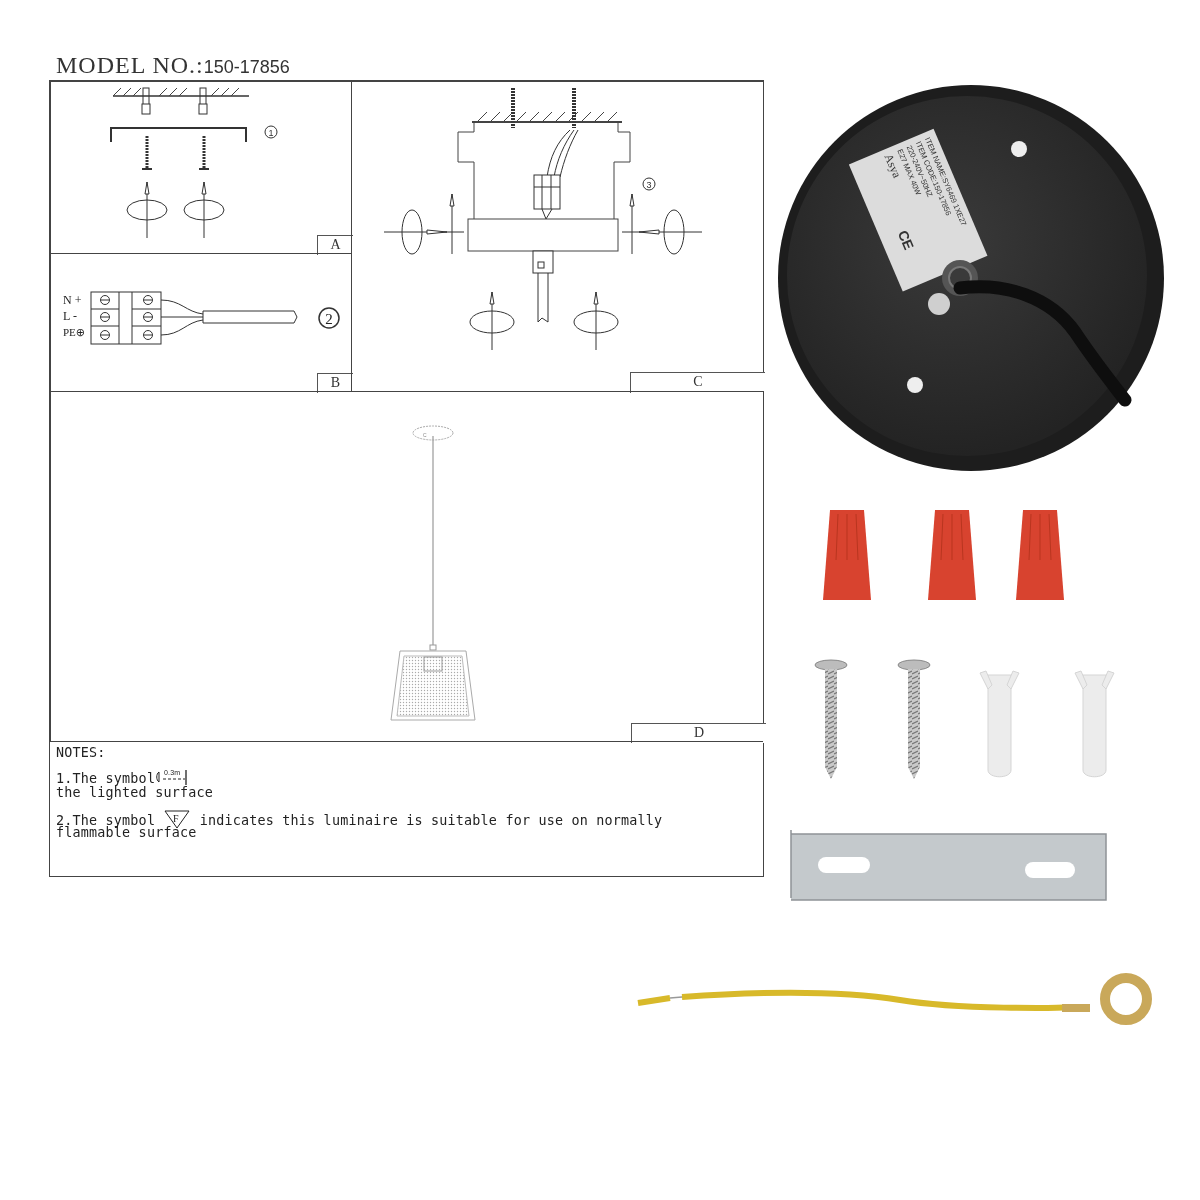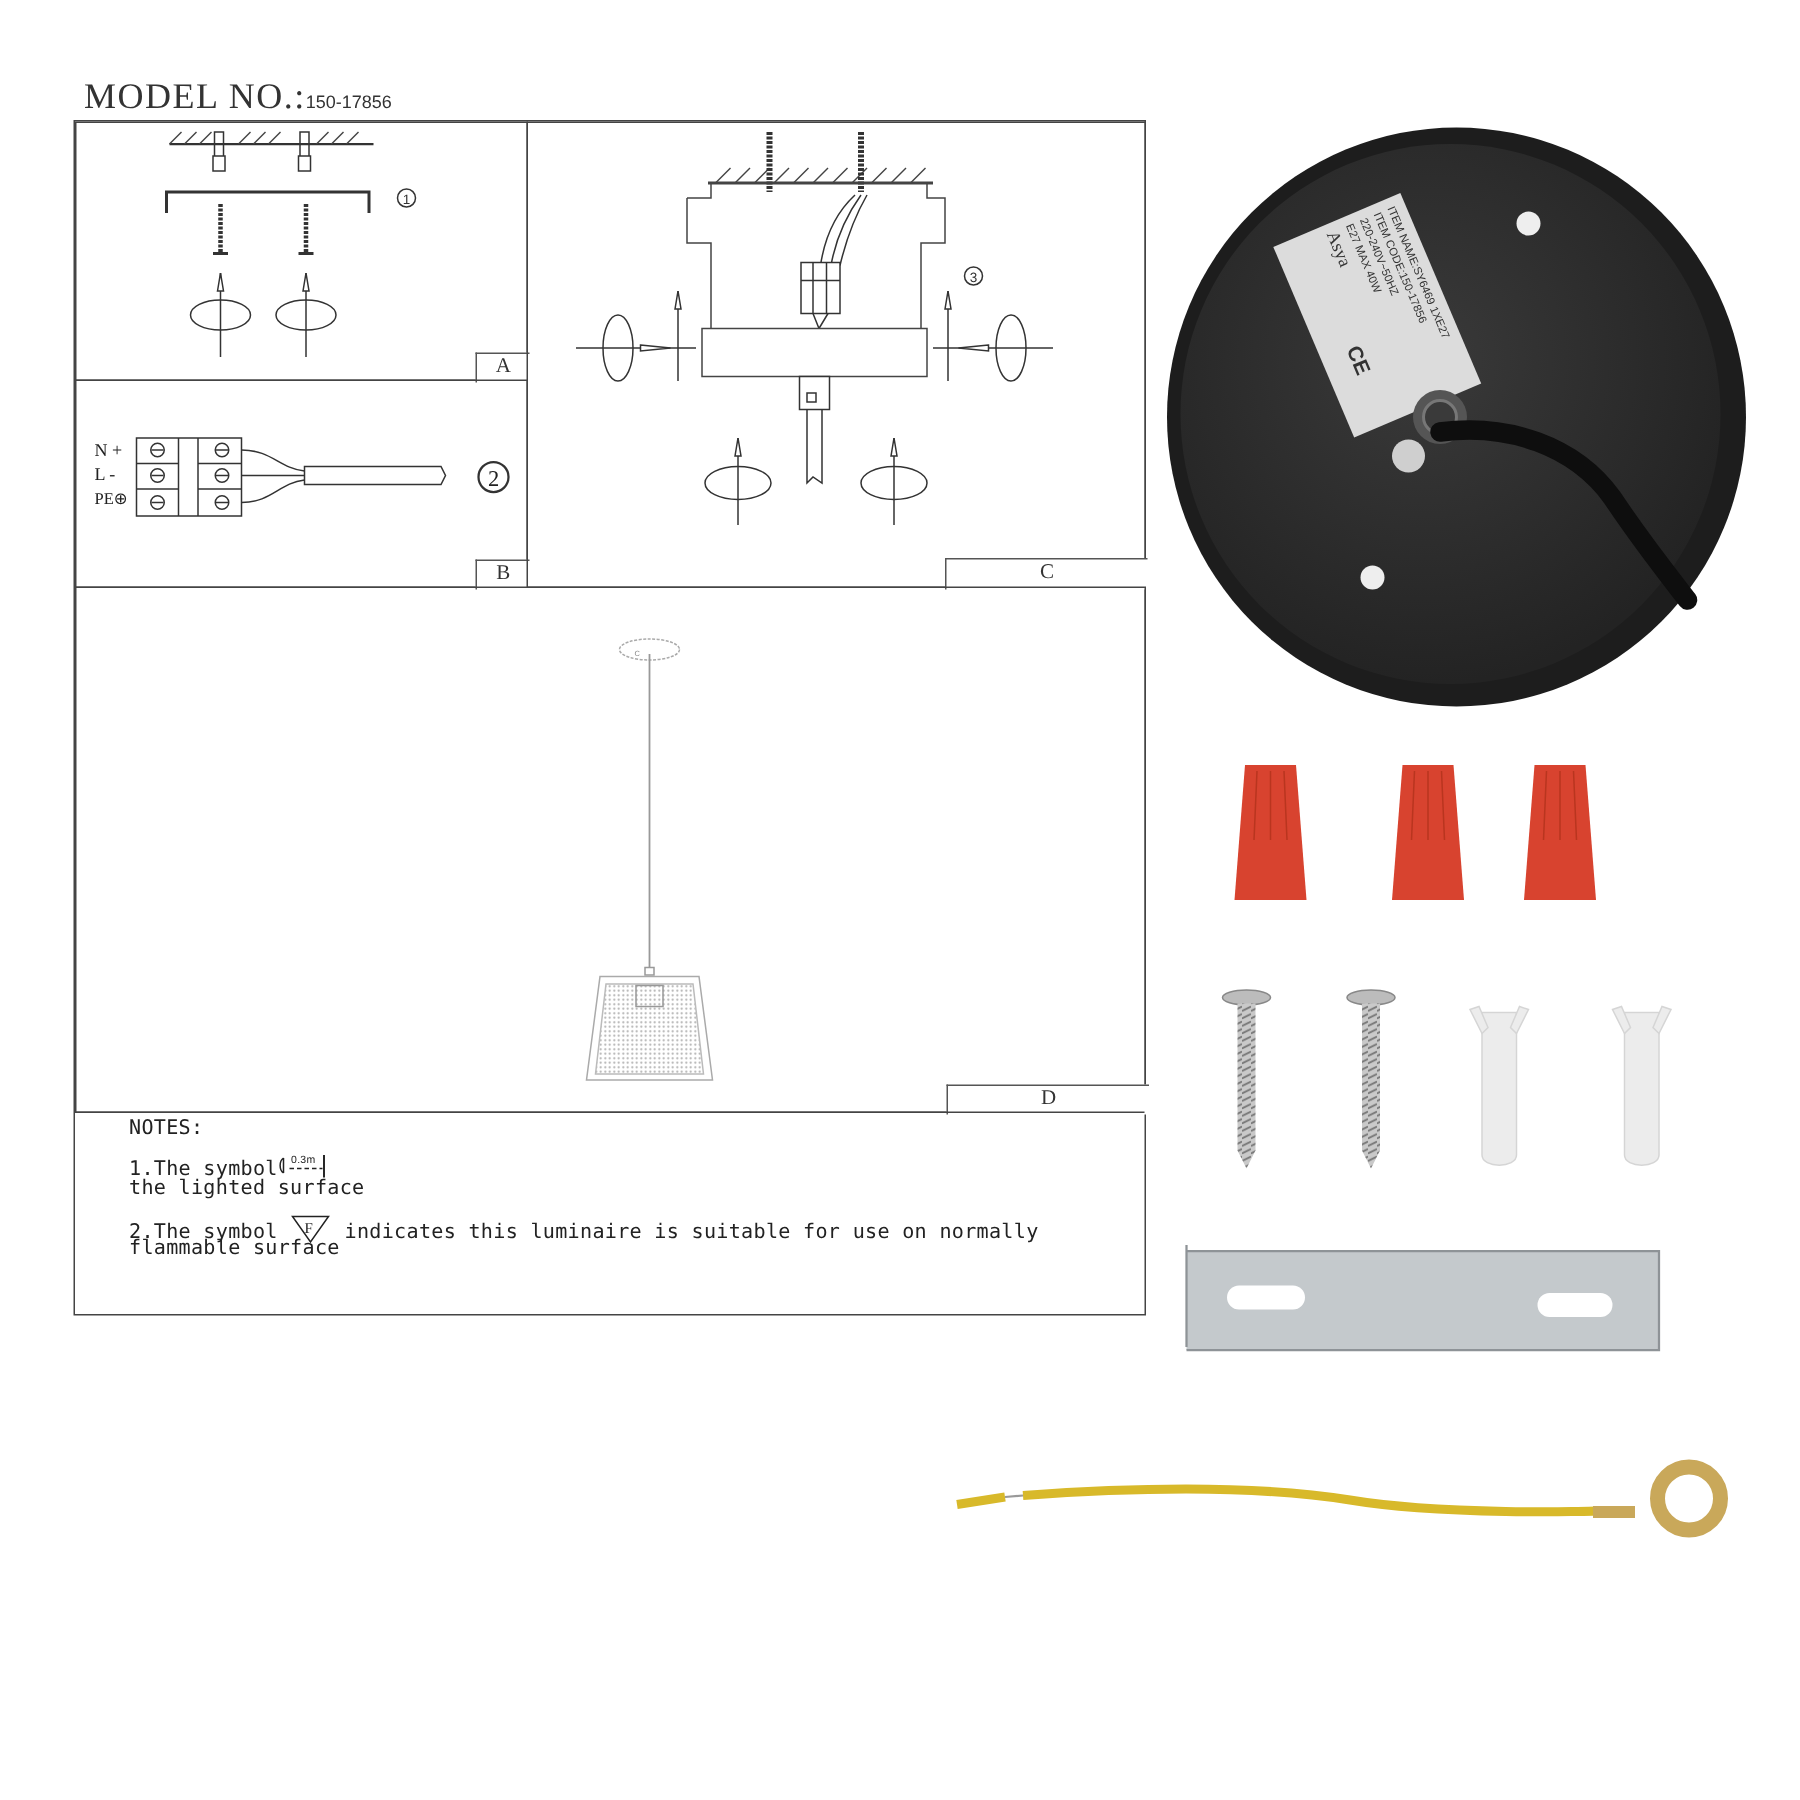--- a/index.html
+++ b/index.html
@@ -1,27 +1,27 @@
 <!DOCTYPE html>
 <html><head>
 <meta charset="utf-8">
 <style>
   html, body { margin:0; padding:0; background:#ffffff; }
   body { width:1200px; height:1200px; position:relative; overflow:hidden;
          font-family:"Liberation Sans", sans-serif; color:#222; }
   .abs { position:absolute; }
   .model { left:56px; top:52px; font-family:"Liberation Serif", serif; font-size:24px; color:#333; letter-spacing:1px; }
-  .model .num { font-family:"Liberation Sans", sans-serif; font-size:12px; letter-spacing:0; }
+  .model .num { font-family:"Liberation Sans", sans-serif; font-size:18px; letter-spacing:0; }
   .sheet { left:49px; top:80px; width:715px; height:797px; border:1.5px solid #444; box-sizing:border-box; }
   .panel { position:absolute; border:1.5px solid #444; box-sizing:border-box; }
   .tag { position:absolute; border:1px solid #555; border-right:none; border-bottom:none; background:#fff;
          font-family:"Liberation Serif", serif; font-size:14px; color:#333; text-align:center; line-height:18px; }
   .notes { position:absolute; left:0; top:660px; width:713px; height:135px; border-top:1.5px solid #444;
            font-family:"DejaVu Sans Mono", monospace; font-size:13.4px; color:#222; }
-  .notes div { position:absolute; left:36px; white-space:nowrap; letter-spacing:0.2px; }
+  .notes div { position:absolute; left:6px; white-space:nowrap; letter-spacing:0.2px; }
   svg { position:absolute; overflow:visible; }
 </style>
 </head>
 <body>
 
 <div class="abs model">
   <span>MODEL NO.:</span><span class="num">150-17856</span>
 </div>
 
 <div class="abs sheet">

